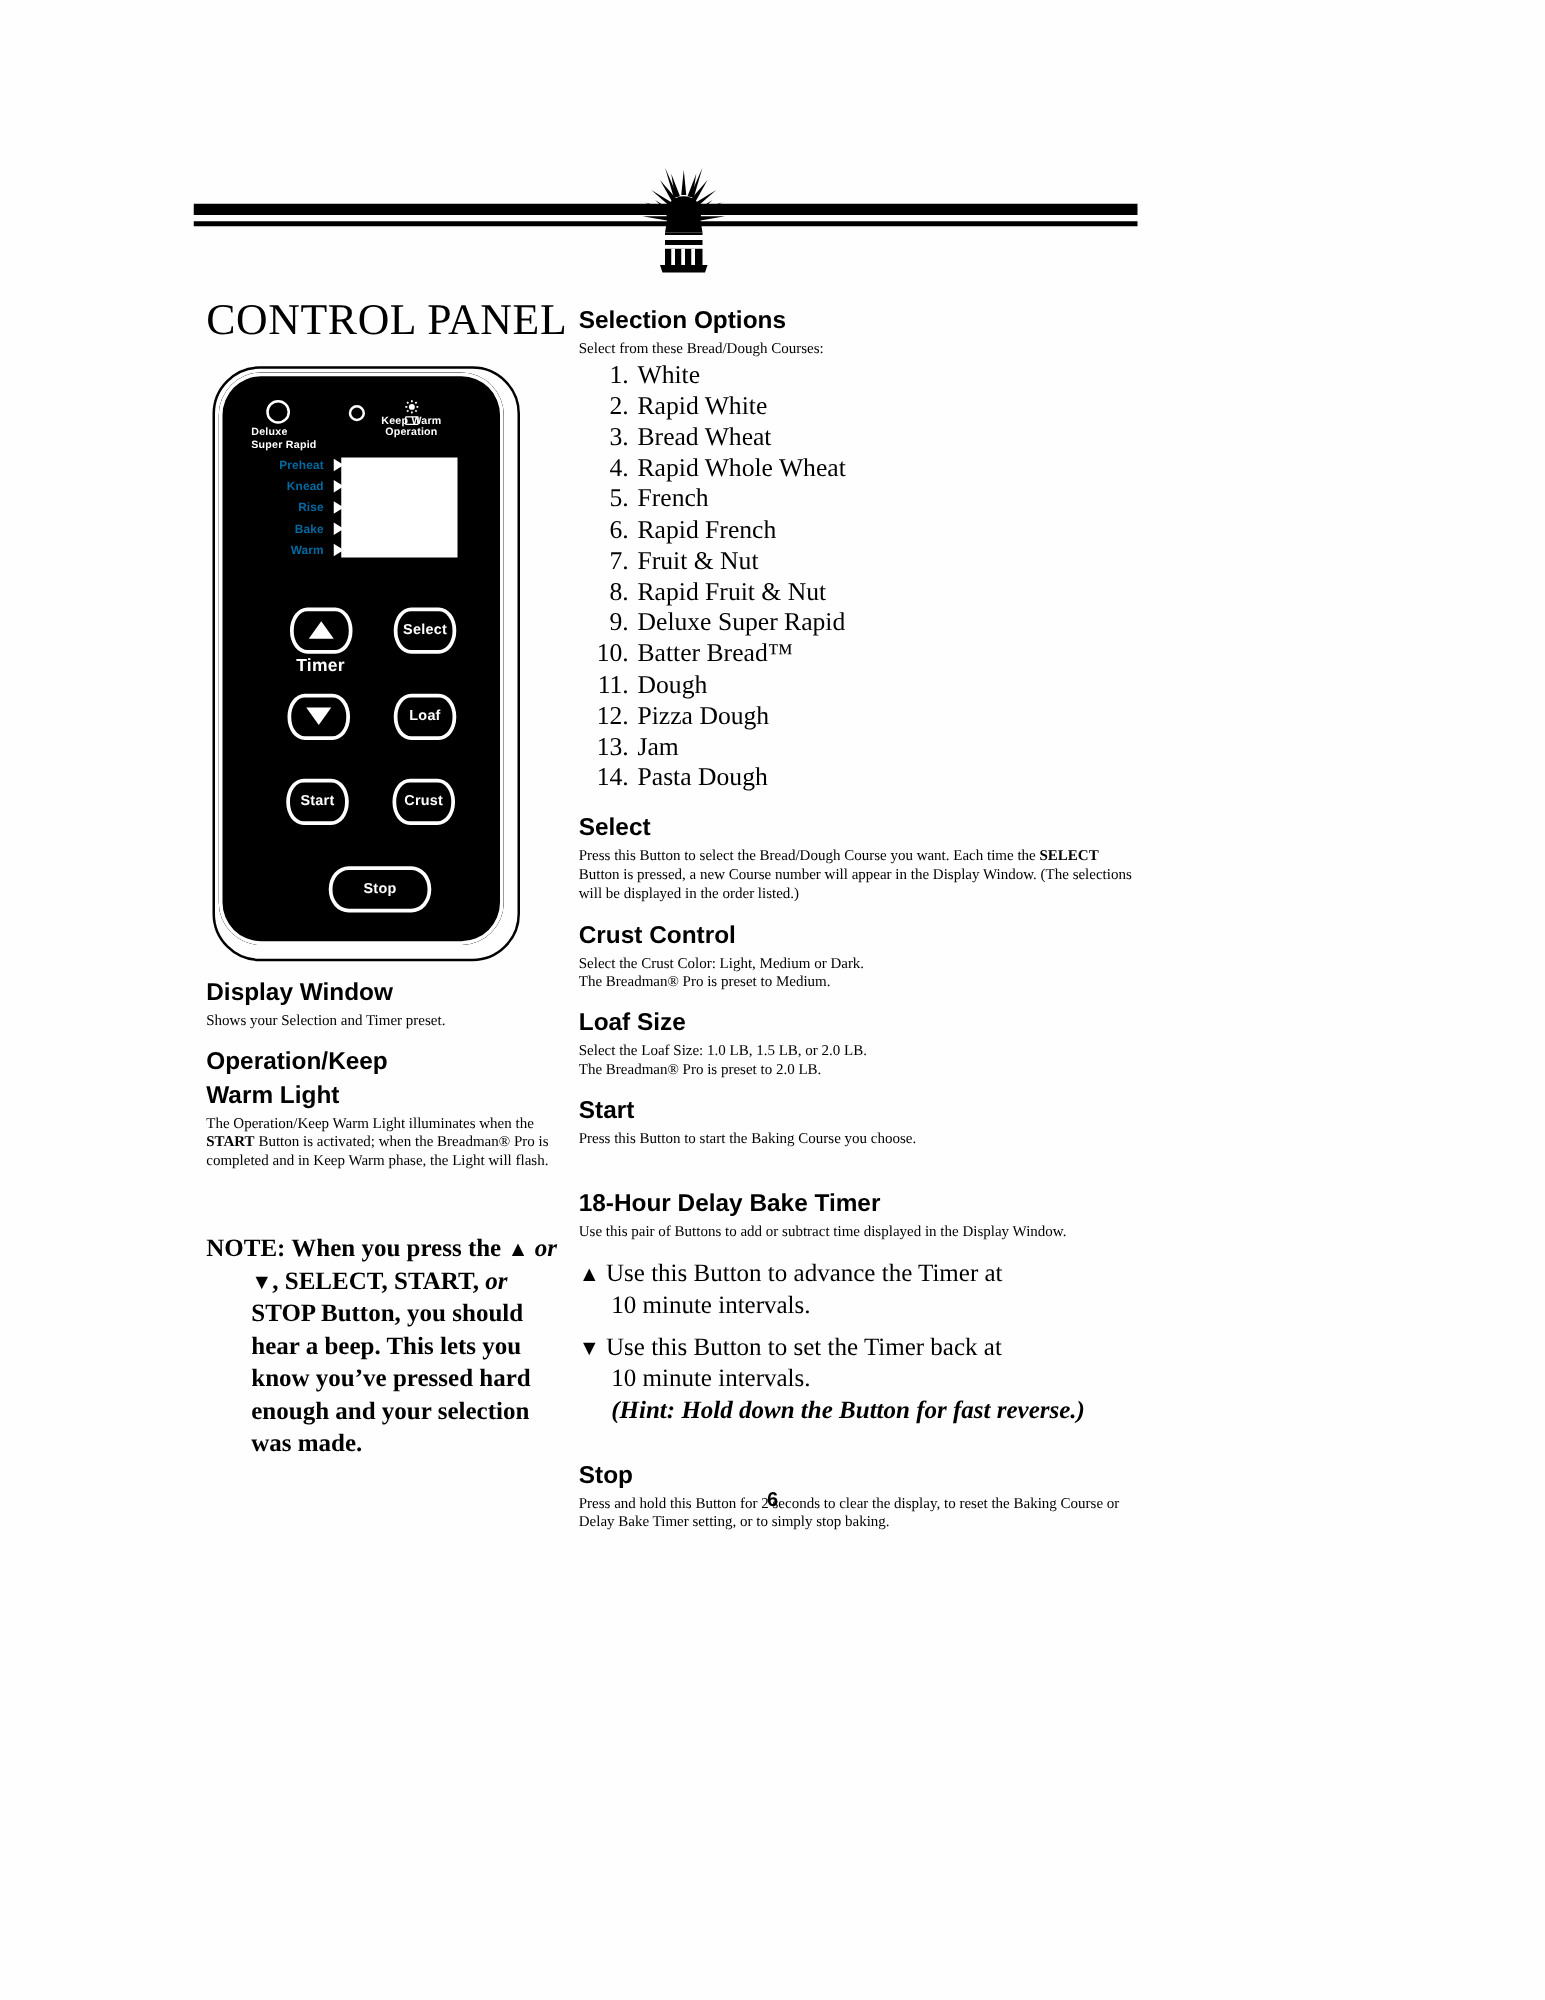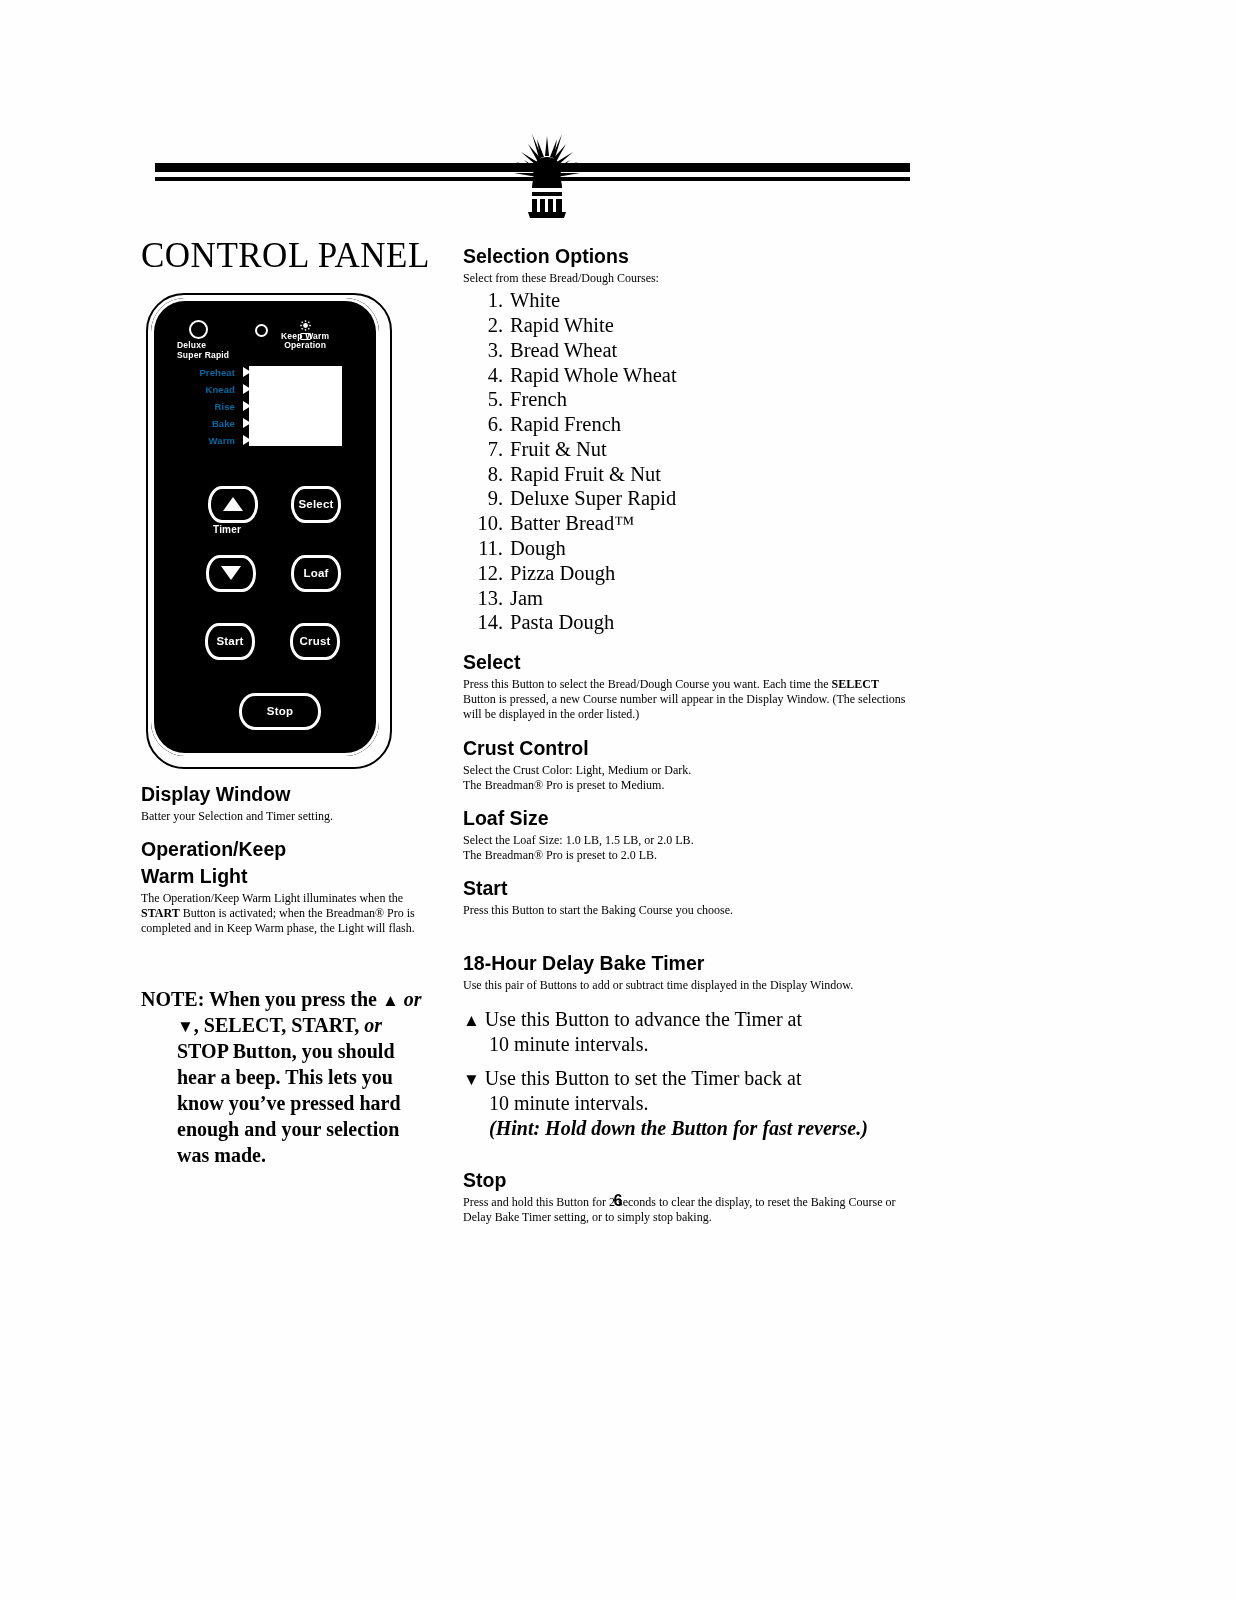--- a/index.html
+++ b/index.html
@@ -52,21 +52,21 @@
     left: 349px;
     top: -10px;
     width: 86px;
     height: 92px;
   }
   .sheaf svg { display: block; }
 
   
   .col-left {
     position: absolute;
-    left: 141px;
+    left: 165px;
     top: 238px;
     width: 290px;
   }
   .col-right {
     position: absolute;
     left: 463px;
     top: 245px;
     width: 450px;
   }
 
@@ -317,21 +317,21 @@
     border-left: 10px solid transparent;
     border-right: 10px solid transparent;
     border-top: 14px solid #fff;
   }
   .timer-lbl {
     position: absolute;
     left: 62px; top: 226px;
     color: #fff;
     font-family: "Liberation Sans", sans-serif;
     font-weight: bold;
-    font-size: 10px;
+    font-size: 14px;
     letter-spacing: 0.2px;
   }
 </style>
 </head>
 <body>
 
 <div class="page">
 
   <div class="header">
     <div class="rule-thick"></div>
@@ -461,21 +461,21 @@
         <div class="btn btn-start">Start</div>
         <div class="btn btn-crust">Crust</div>
 
         <div class="btn btn-stop">Stop</div>
       </div>
     </div>
 
     <div class="spacer-10"></div>
 
     <h2 class="sec-head">Display Window</h2>
-    <p class="body-text">Batter your Selection and Timer setting.</p>
+    <p class="body-text">Shows your Selection and Timer preset.</p>
 
     <h2 class="sec-head tight">Operation/Keep</h2>
     <h2 class="sec-head">Warm Light</h2>
     <p class="body-text"><span>The Operation/Keep Warm Light illuminates when the </span><b>START</b><span> Button is activated; when the Breadman® Pro is completed and in Keep Warm phase, the Light will flash.</span></p>
 
     <div class="spacer-36"></div>
 
     <p class="note"><span>NOTE:</span><span> When you press the </span><span class="tri">▲</span><span> </span><i>or</i><span> </span><span class="tri">▼</span><span>, SELECT, START, </span><i>or</i><span> STOP Button, you should hear a beep. This lets you know you’ve pressed hard enough and your selection was made.</span></p>
 
   </div>

